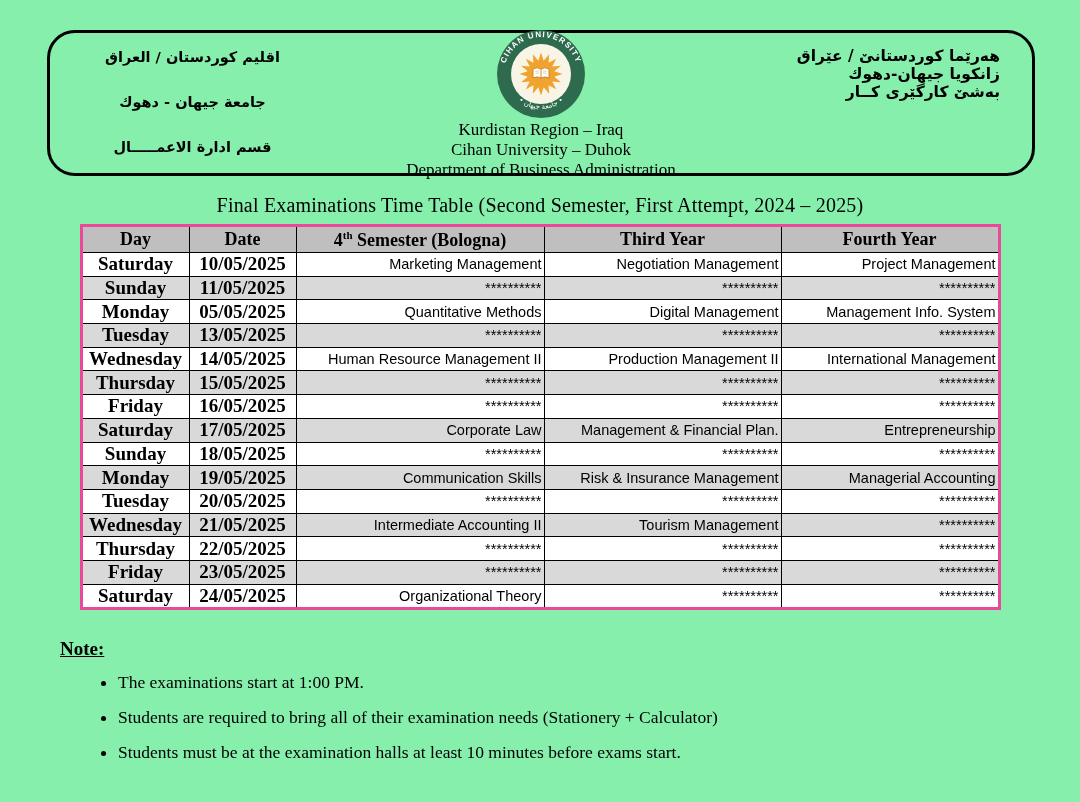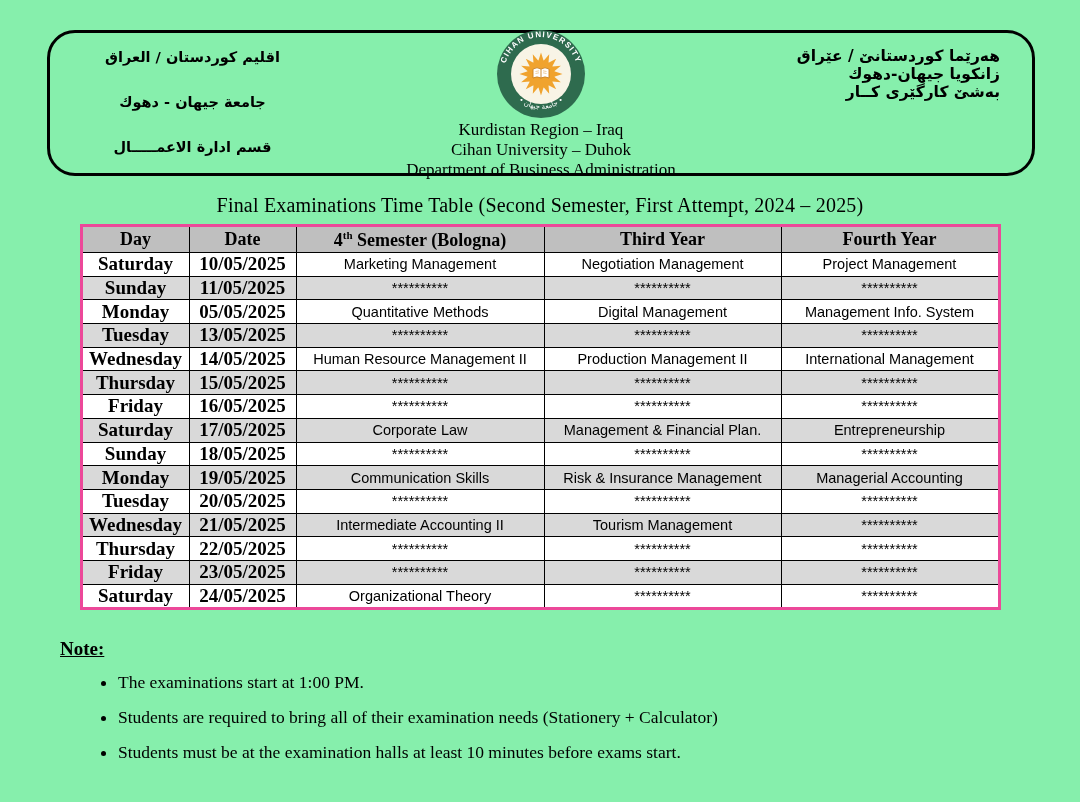--- a/index.html
+++ b/index.html
@@ -79,20 +79,21 @@
   .exam-table th sup { font-size:11px; }
   .exam-table td { height:22.7px; background:#ffffff; }
   .exam-table tr.shaded td { background:#d9d9d9; }
   td.c-day, td.c-date {
     font-family:"Liberation Serif", serif;
     font-weight:bold; font-size:19px;
   }
   td.c-subject {
     font-family:"Liberation Sans", sans-serif;
     font-size:14.5px;
+    text-align:right;
   }
 
   
   .note-section { margin:28px 0 0 60px; }
   .note-label {
     display:inline-block;
     font-size:19px; font-weight:bold;
     text-decoration:underline;
   }
   .note-list {

